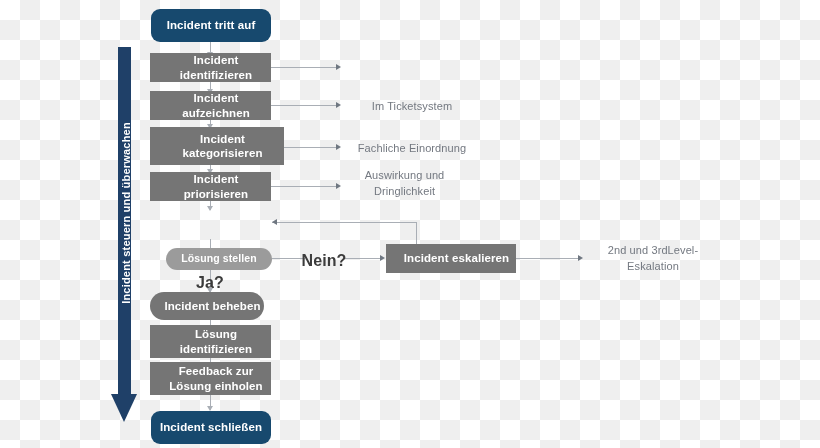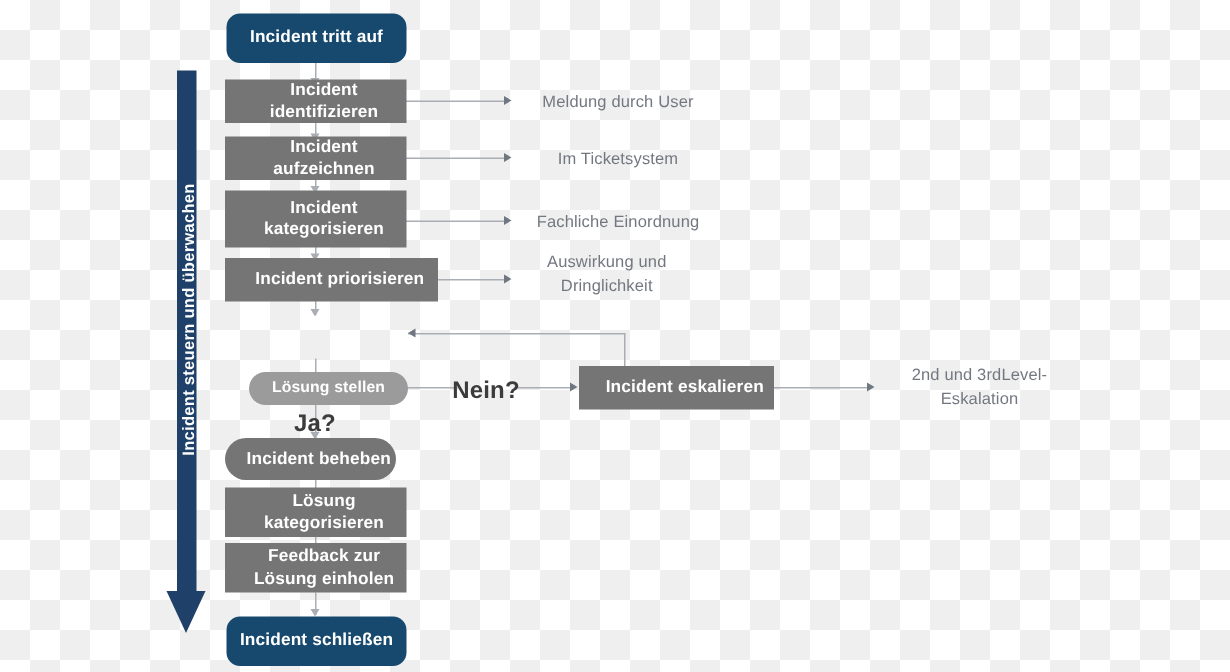--- a/index.html
+++ b/index.html
@@ -199,25 +199,25 @@
   </div>
 
   <div class="node grey" style="left:150px; top:53px; width:121px; height:29px;">
     <span>Incident identifizieren</span>
   </div>
 
   <div class="node grey" style="left:150px; top:91px; width:121px; height:29px;">
     <span>Incident aufzeichnen</span>
   </div>
 
-  <div class="node grey" style="left:150px; top:127px; width:121px; height:38px;">
+  <div class="node grey" style="left:150px; top:127px; width:134px; height:38px;">
     <span>Incident kategorisieren</span>
   </div>
 
-  <div class="node grey" style="left:150px; top:172px; width:142px; height:29px;">
+  <div class="node grey" style="left:150px; top:172px; width:121px; height:29px;">
     <span>Incident priorisieren</span>
   </div>
 
 
   <div class="node pill" style="left:166px; top:248px; width:106px; height:22px;">
     <span>Lösung stellen</span>
   </div>
 
   <div class="annot-left" style="left:180px; top:274px; width:60px;">
     <span>Ja?</span>
@@ -225,38 +225,35 @@
 
   <div class="annot-left" style="left:300px; top:252px; width:48px;">
     <span>Nein?</span>
   </div>
 
   <div class="node grey" style="left:150px; top:292px; width:114px; height:28px;border-radius:14px;">
     <span>Incident beheben</span>
   </div>
 
   <div class="node grey" style="left:150px; top:325px; width:121px; height:33px;">
-    <span>Lösung kategorisieren</span>
+    <span>Lösung identifizieren</span>
   </div>
 
   <div class="node grey" style="left:150px; top:362px; width:121px; height:33px;justify-content:center;">
     <span>Feedback zur Lösung einholen</span>
   </div>
 
   <div class="node blue" style="left:151px; top:411px; width:120px; height:33px;">
     <span>Incident schließen</span>
   </div>
 
   <div class="node grey" style="left:386px; top:244px; width:130px; height:29px;justify-content:center;">
     <span>Incident eskalieren</span>
   </div>
 
-  <div class="annot" style="left:347px; top:61px; width:130px;">
-    <span>Meldung durch User</span>
-  </div>
 
   <div class="annot" style="left:347px; top:99px; width:130px;">
     <span>Im Ticketsystem</span>
   </div>
 
   <div class="annot" style="left:340px; top:141px; width:144px;">
     <span>Fachliche Einordnung</span>
   </div>
 
   <div class="annot" style="left:347px; top:168px; width:115px;">

